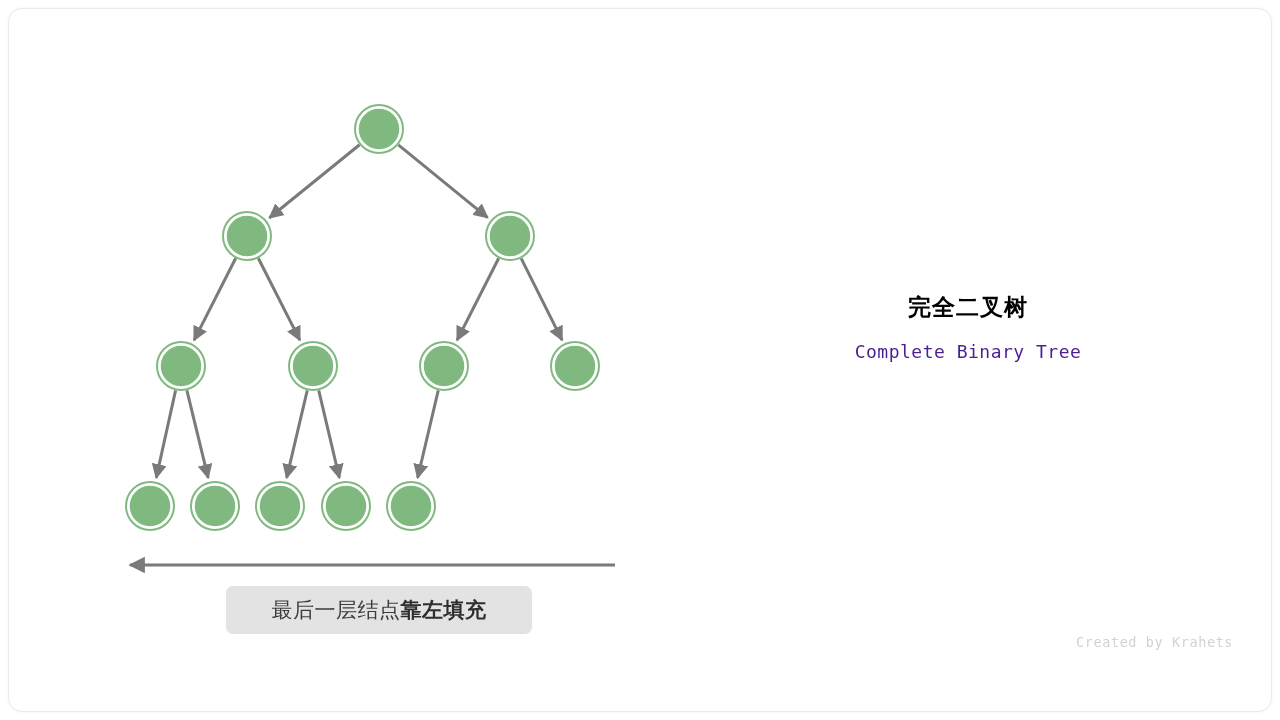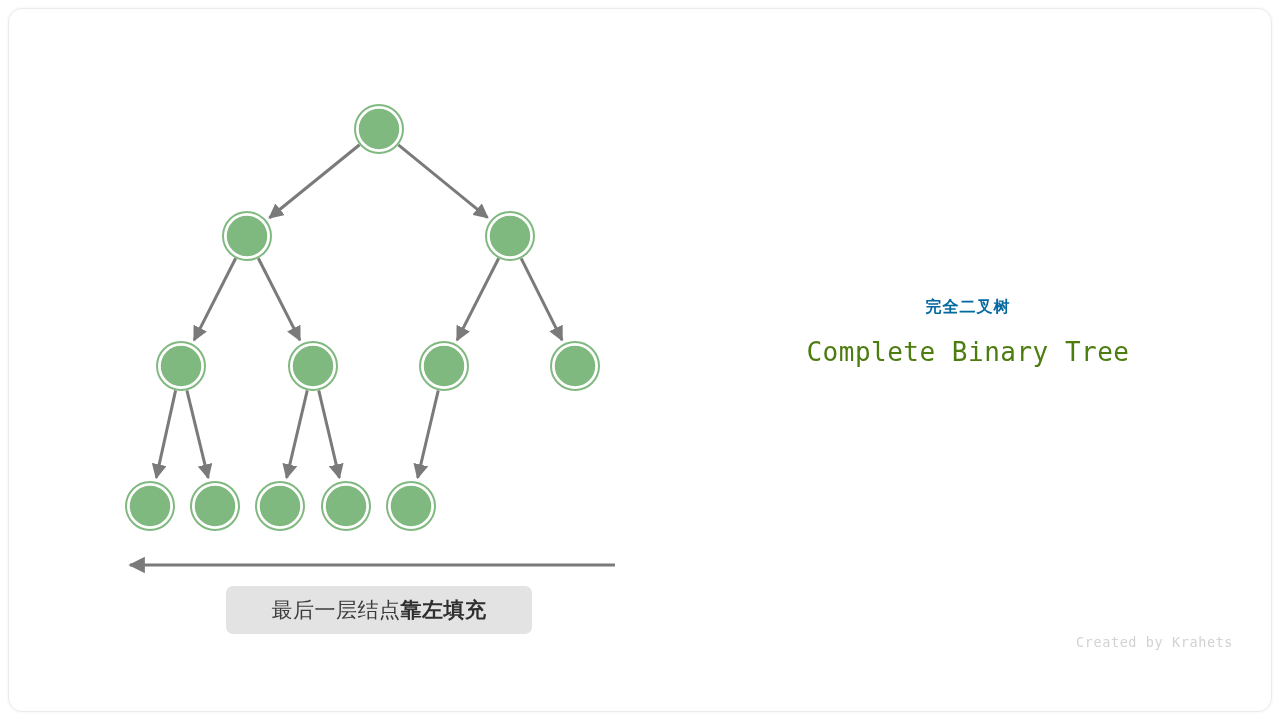--- a/index.html
+++ b/index.html
@@ -39,31 +39,31 @@
     height: 720px;
   }
   .legend-block {
     position: absolute;
     left: 768px;
     top: 292px;
     width: 400px;
     text-align: center;
   }
   .legend-title {
-    font-size: 16px;
+    font-size: 23px;
     font-weight: bold;
-    color: #0369a1;
+    color: #000000;
     letter-spacing: 1px;
     line-height: 30px;
   }
   .legend-subtitle {
     margin-top: 17px;
     font-family: "DejaVu Sans Mono", monospace;
-    font-size: 26px;
-    color: #4d7c0f;
+    font-size: 18px;
+    color: #4c1d95;
     letter-spacing: 0.5px;
     line-height: 26px;
   }
   .caption-pill {
     position: absolute;
     left: 226px;
     top: 586px;
     width: 306px;
     height: 48px;
     box-sizing: border-box;

